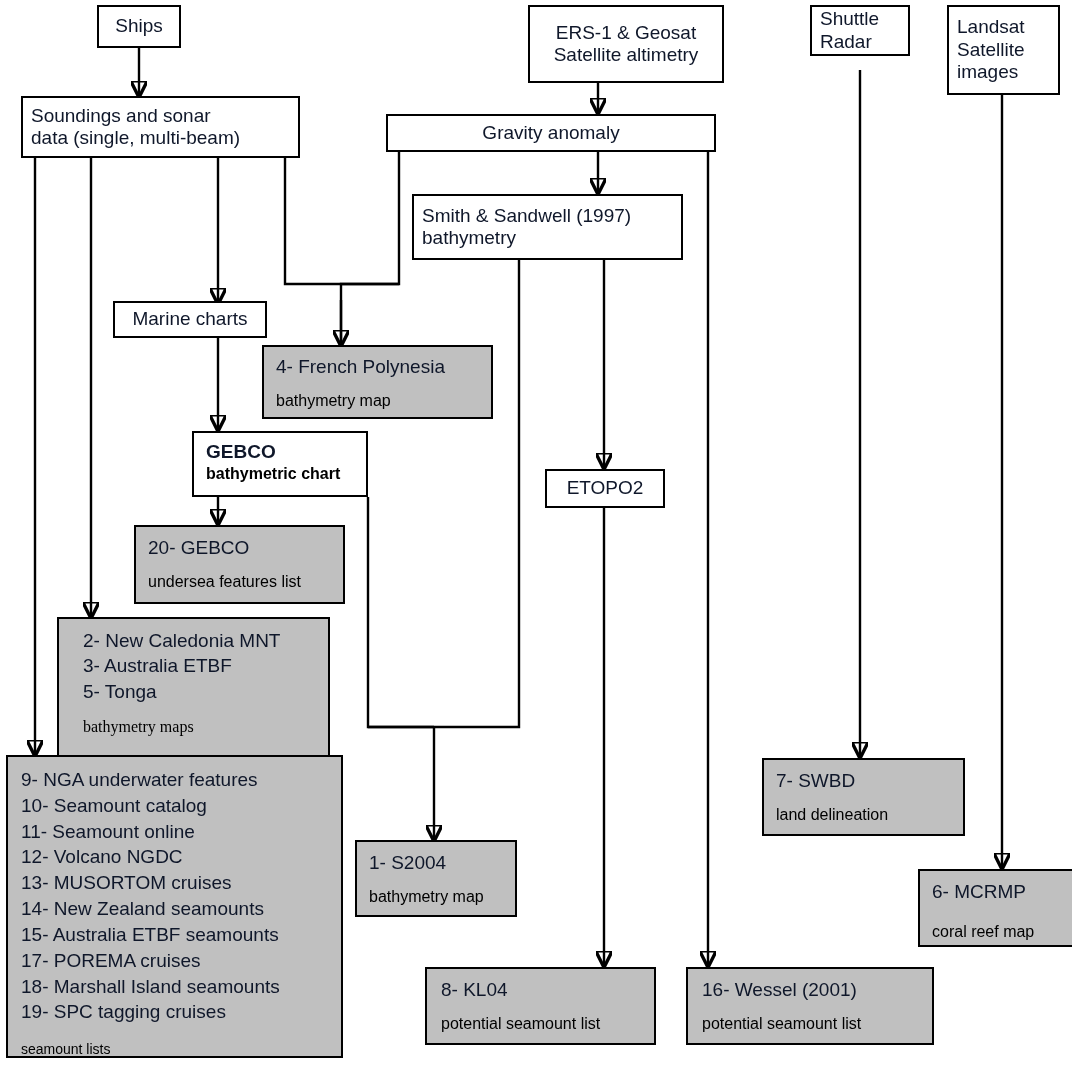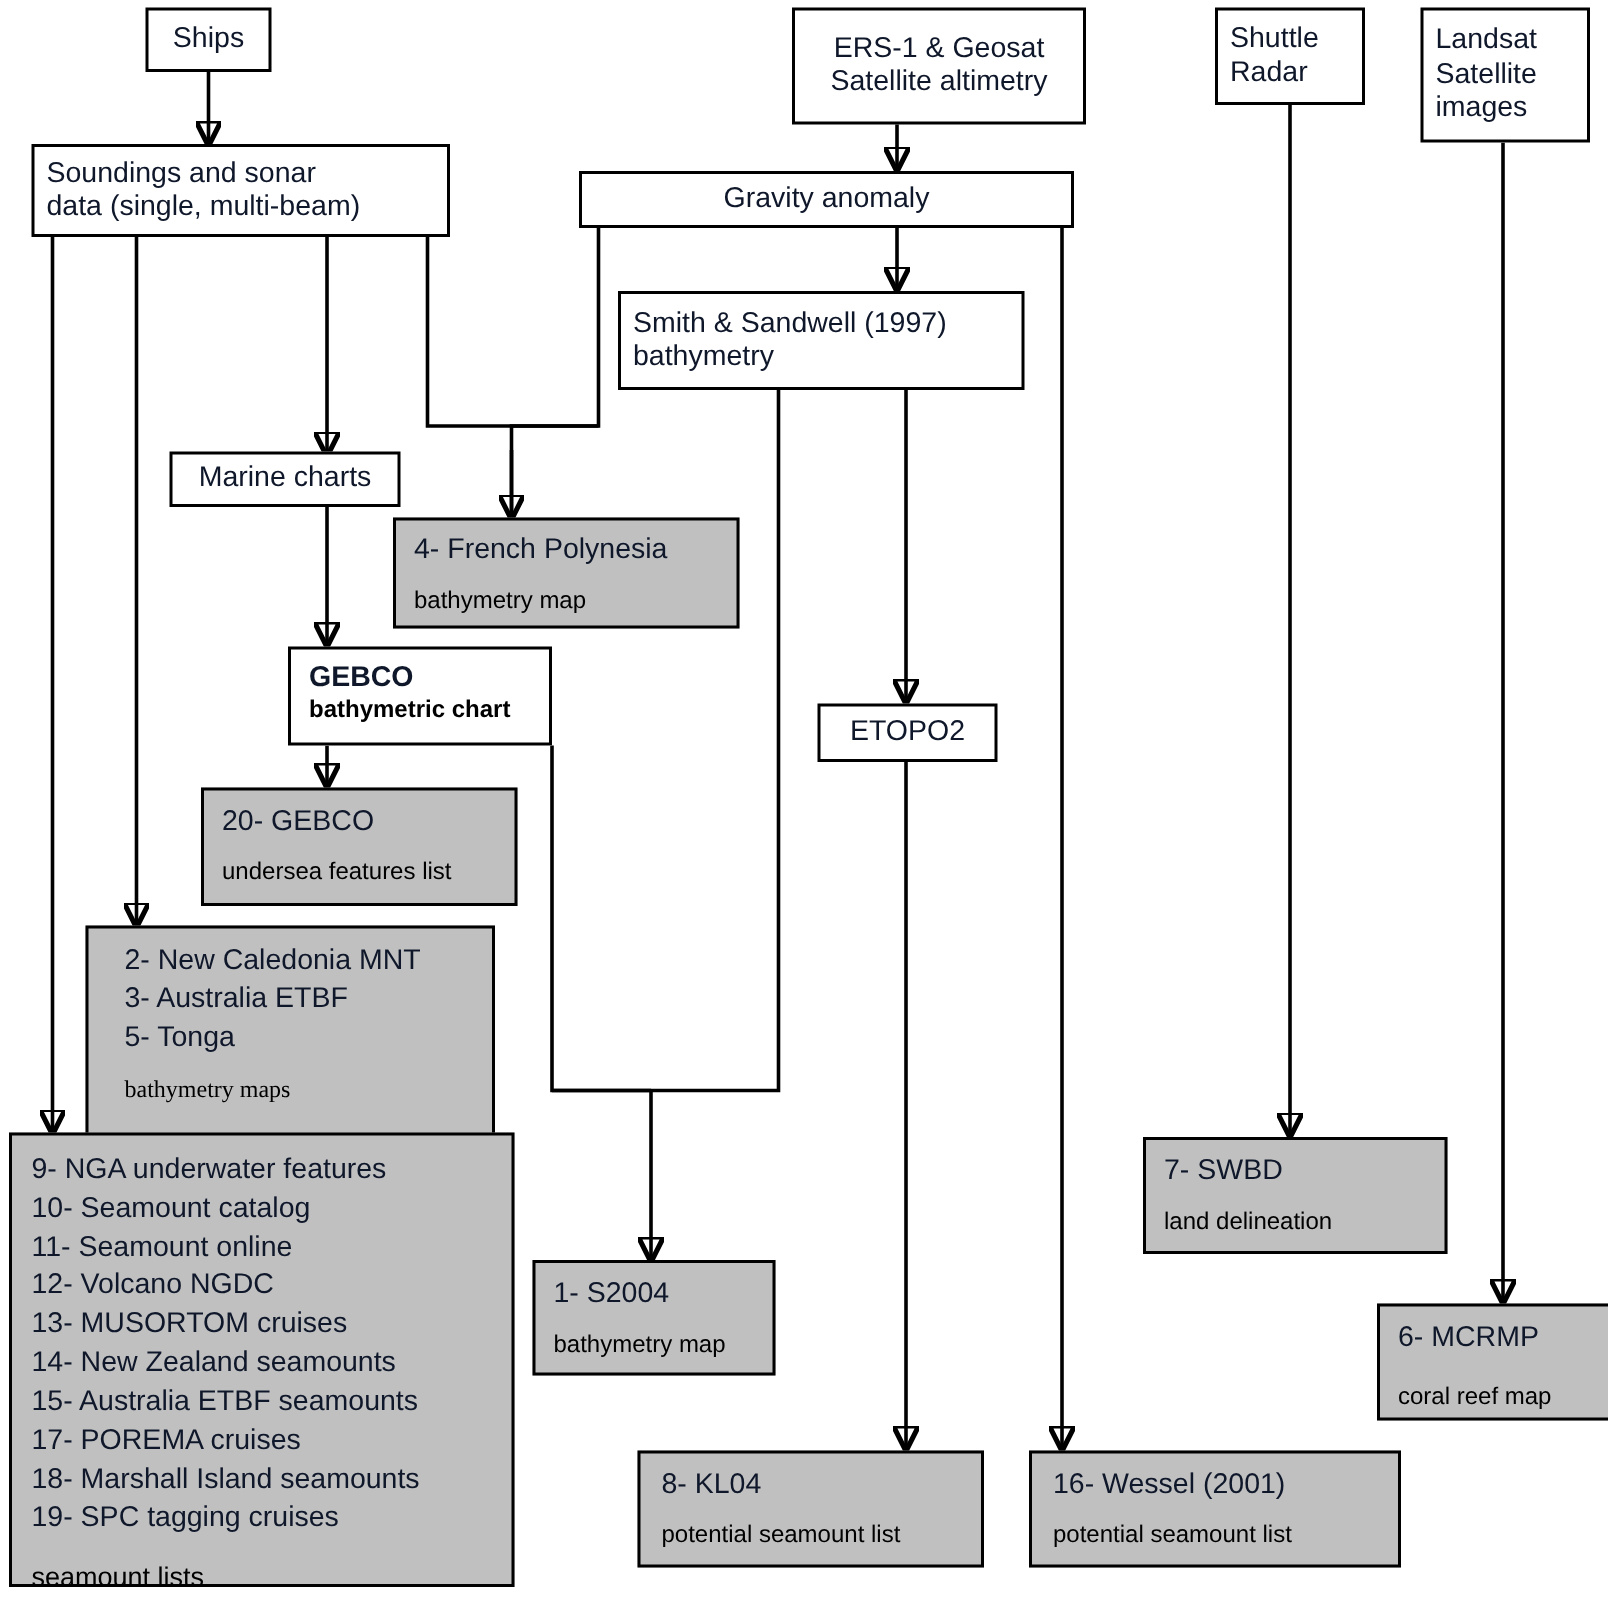--- a/index.html
+++ b/index.html
@@ -19,21 +19,21 @@
     padding:4px 8px;
     line-height:1.18;
   }
   .node.gray{background:#c0c0c0;}
   .node .title{
     font-size:19px;
     color:#0f172a;
     white-space:pre-line;
   }
   .node .sub{
-    font-size:18px;
+    font-size:14px;
     color:#000;
     margin-top:10px;
     white-space:pre-line;
   }
   .node.center .title{text-align:center;}
   .node.listbox .title{font-size:19px;line-height:1.36;}
   .node.tight .title{font-size:19px;}
   .node.tight .sub{font-size:16px;margin-top:0px;}
   svg.wires{
     position:absolute;left:0;top:0;
@@ -100,21 +100,21 @@
   <div class="node" style="left:21px;top:96px;width:279px;height:62px;display:flex;align-items:center;">
     <div class="title">Soundings and sonar
 data (single, multi-beam)</div>
   </div>
 
   <div class="node" style="left:528px;top:5px;width:196px;height:78px;display:flex;align-items:center;justify-content:center;text-align:center;">
     <div class="title">ERS-1 &amp; Geosat
 Satellite altimetry</div>
   </div>
 
-  <div class="node" style="left:810px;top:5px;width:100px;height:65px;display:flex;align-items:center;">
+  <div class="node" style="left:810px;top:5px;width:100px;height:51px;display:flex;align-items:center;">
     <div class="title">Shuttle
 Radar</div>
   </div>
 
   <div class="node" style="left:947px;top:5px;width:113px;height:90px;display:flex;align-items:center;">
     <div class="title">Landsat
 Satellite
 images</div>
   </div>
 

